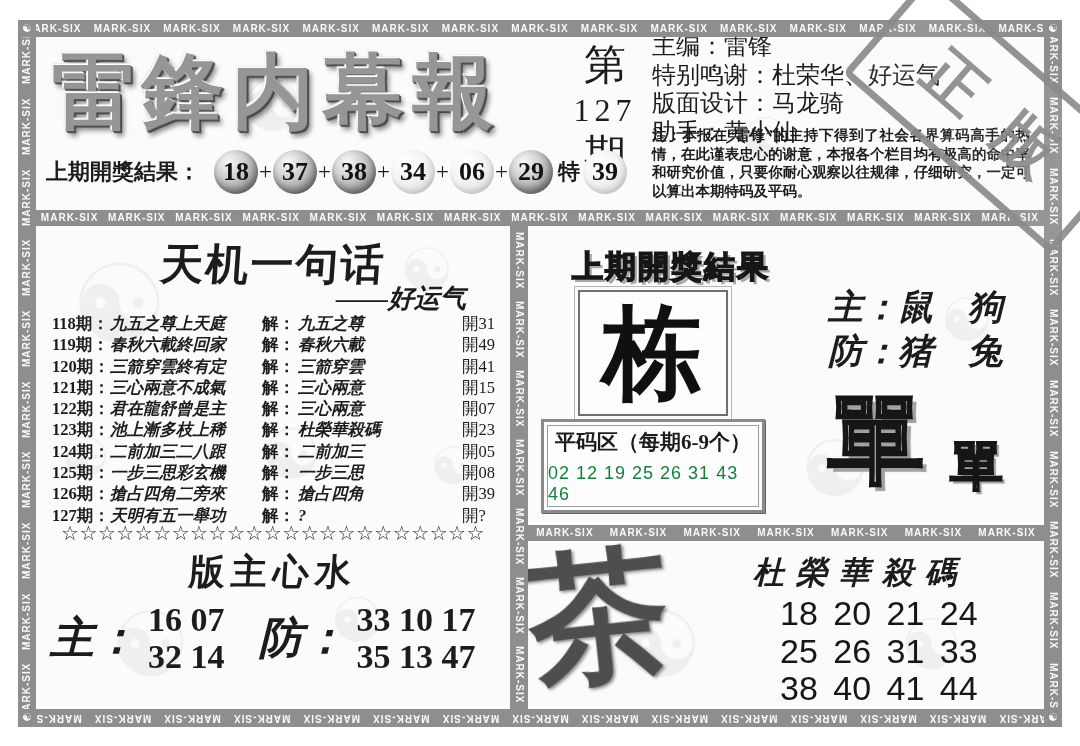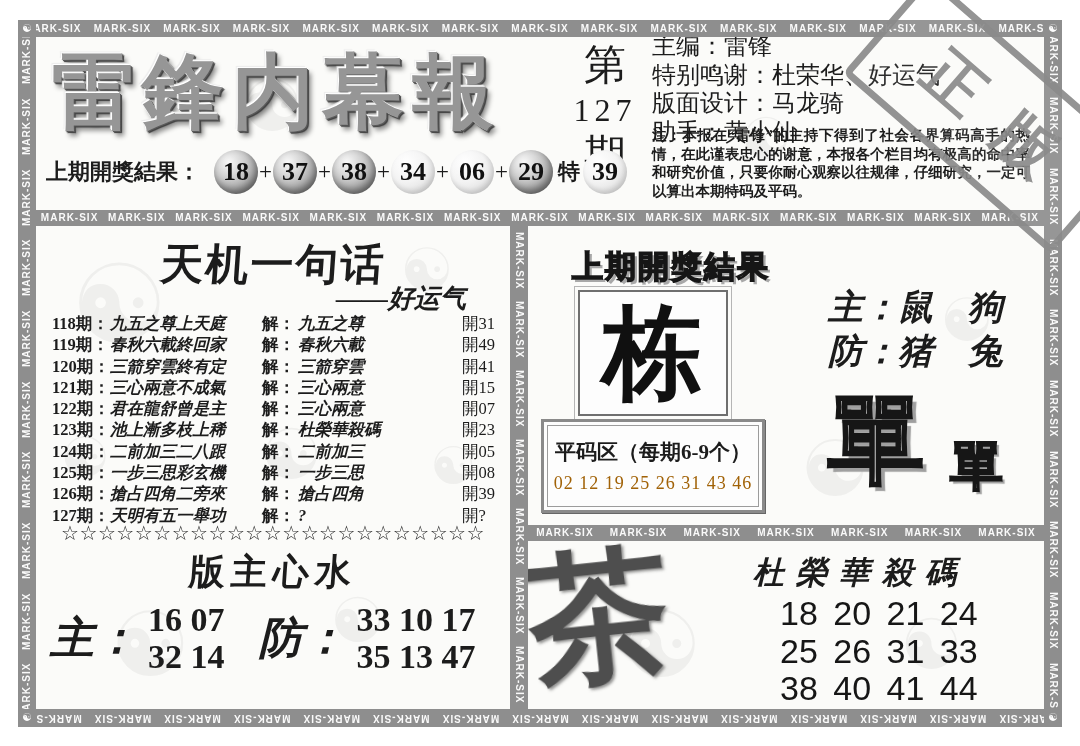--- a/index.html
+++ b/index.html
@@ -107,21 +107,21 @@
             display:flex;align-items:center;justify-content:center;}
   .char-big{font-size:102px;font-weight:bold;font-family:"Liberation Sans",sans-serif;color:#101010;line-height:1;}
   .zodiac{position:absolute;left:828px;top:286px;z-index:1;font-size:35px;font-weight:bold;line-height:44px;
           white-space:nowrap;font-style:italic;}
   .zodiac .zv{word-spacing:26px;}
   .pingma{position:absolute;left:541px;top:419px;width:224px;height:94px;z-index:1;background:#fdfdfd;
           border:3px solid #8a8a8a;box-shadow:1px 1px 0 #666;box-sizing:border-box;}
   .pingma-inner{margin:3px;height:calc(100% - 6px);border:1px solid #9c9c9c;display:flex;flex-direction:column;
                 align-items:center;justify-content:center;box-sizing:border-box;}
   .pingma-title{font-size:21px;font-weight:bold;white-space:nowrap;}
-  .pingma-nums{font-size:18px;margin-top:7px;letter-spacing:1px;font-family:Liberation Serif, serif;color:#a16207;}
+  .pingma-nums{font-size:18px;margin-top:7px;letter-spacing:1px;font-family:Liberation Sans, sans-serif;color:#15803d;}
   .dan-big{position:absolute;left:828px;top:390px;z-index:1;font-size:96px;line-height:1.05;
            -webkit-text-stroke:2.5px #161616;text-shadow:5px 5px 1px #9f9f9f;}
   .dan-small{position:absolute;left:950px;top:438px;z-index:1;font-size:53px;line-height:1.05;
              -webkit-text-stroke:1.8px #161616;text-shadow:3px 3px 1px #9f9f9f;}
 
   
   .brush-char{position:absolute;left:528px;top:542px;z-index:1;font-size:142px;font-weight:bold;line-height:1.05;
               color:#4e4e4e;font-family:"DejaVu Serif",serif;transform:rotate(-6deg);
               text-shadow:2px 2px 3px rgba(60,60,60,0.55);filter:blur(0.4px);}
   .shacode-title{position:absolute;left:753px;top:552px;z-index:1;font-size:31px;font-weight:bold;

